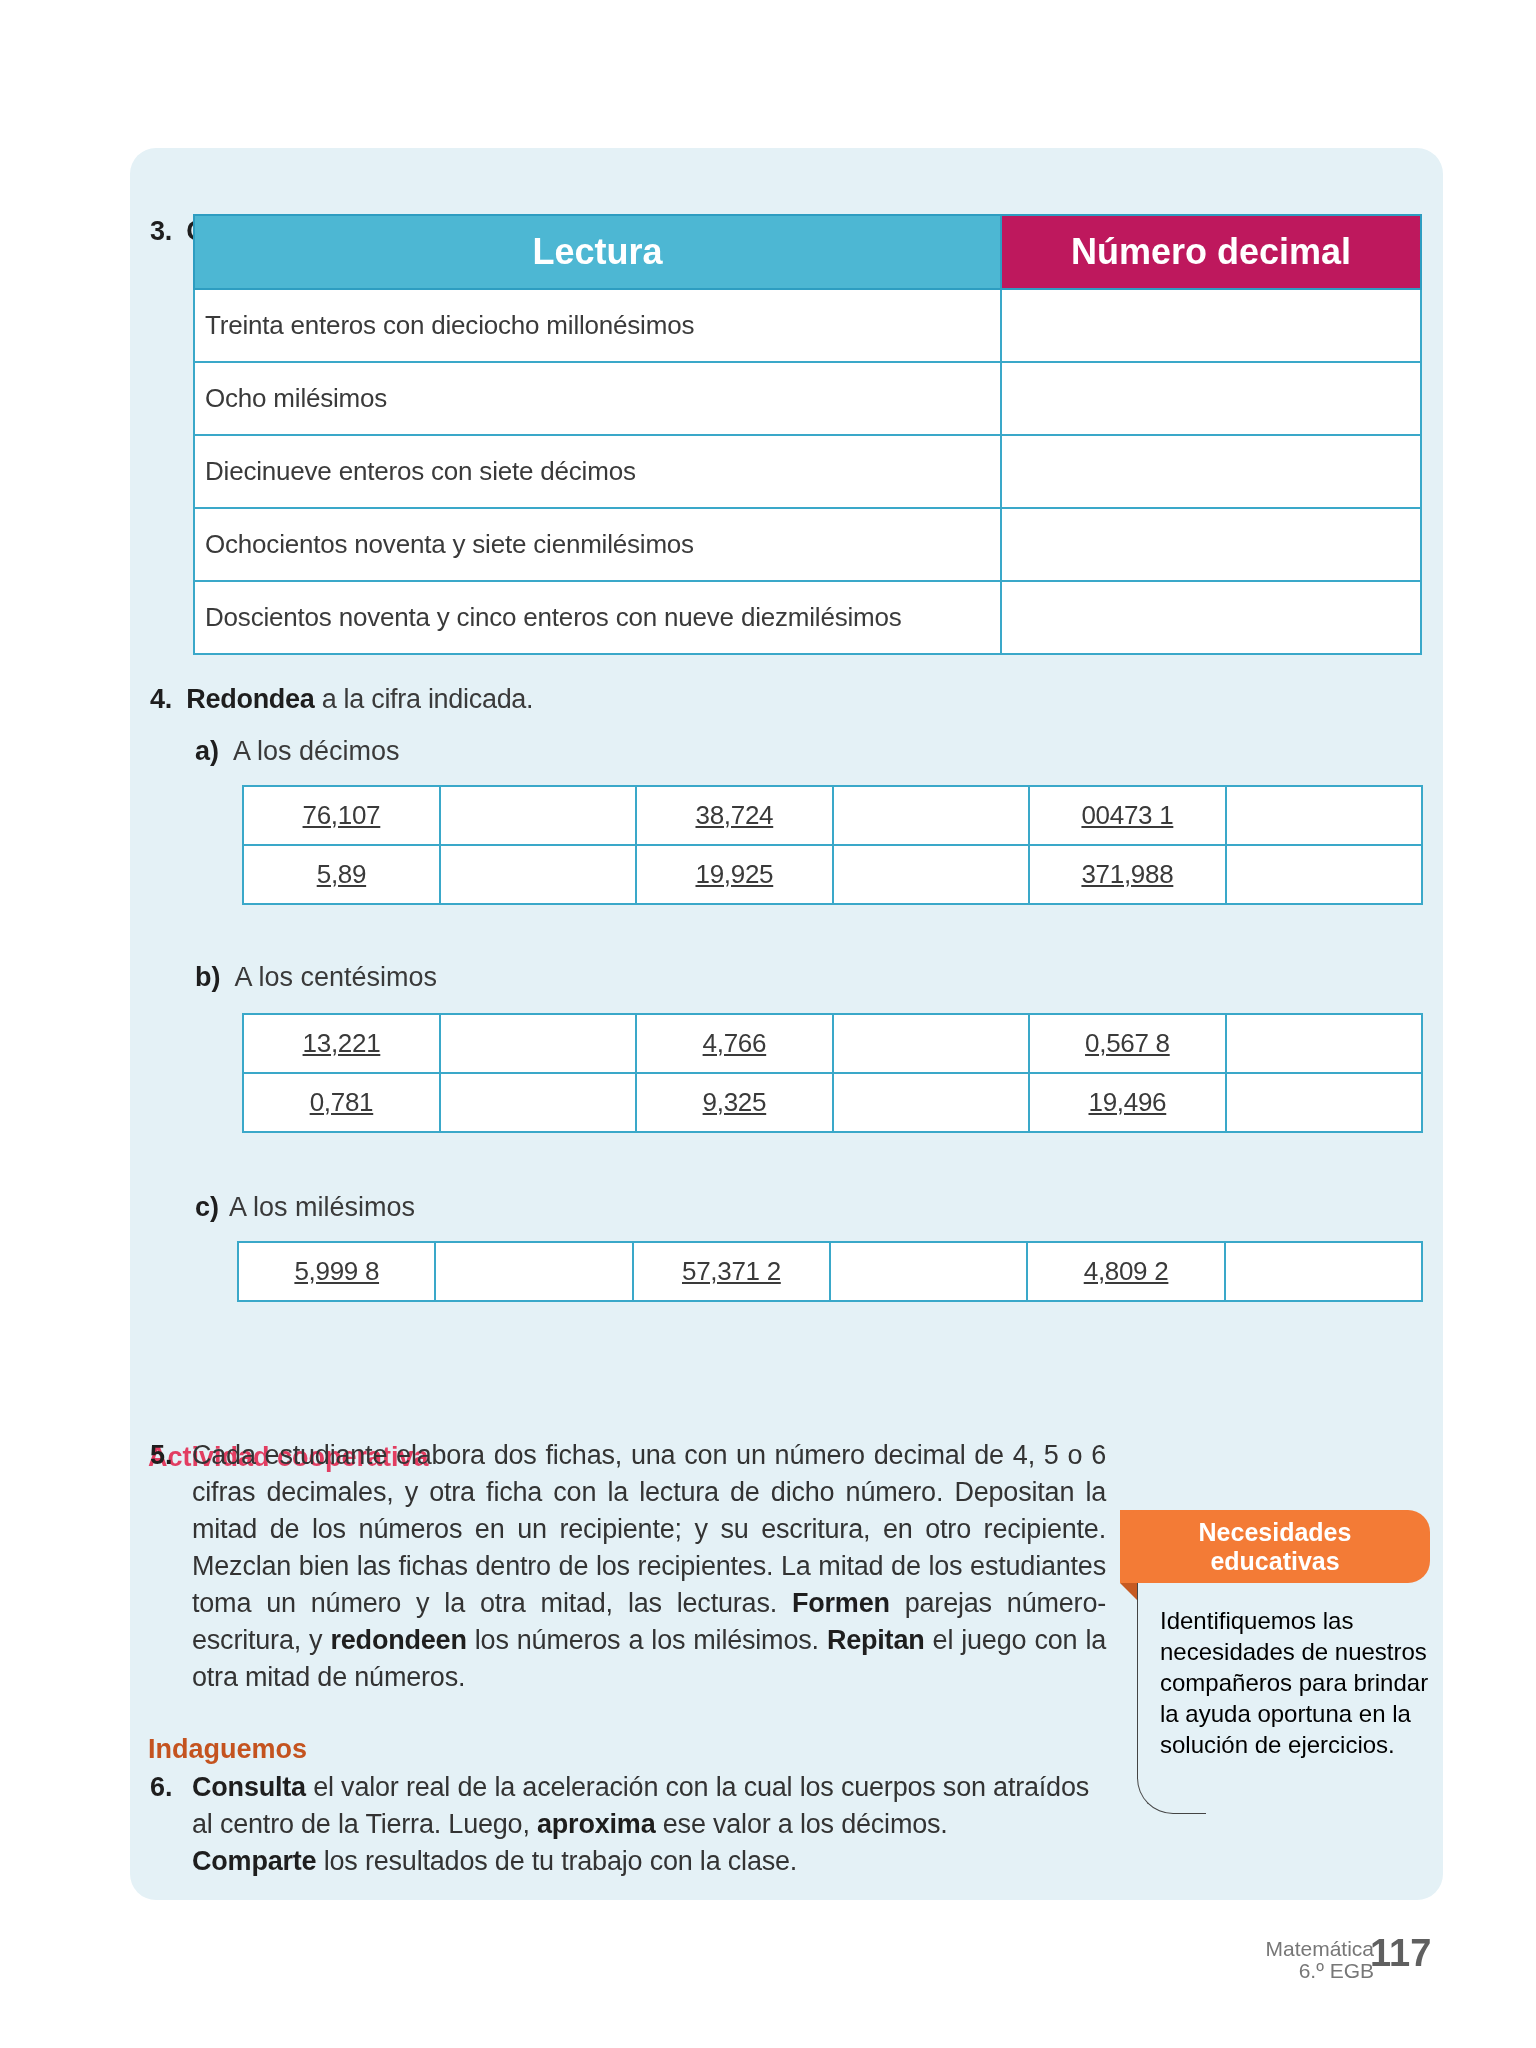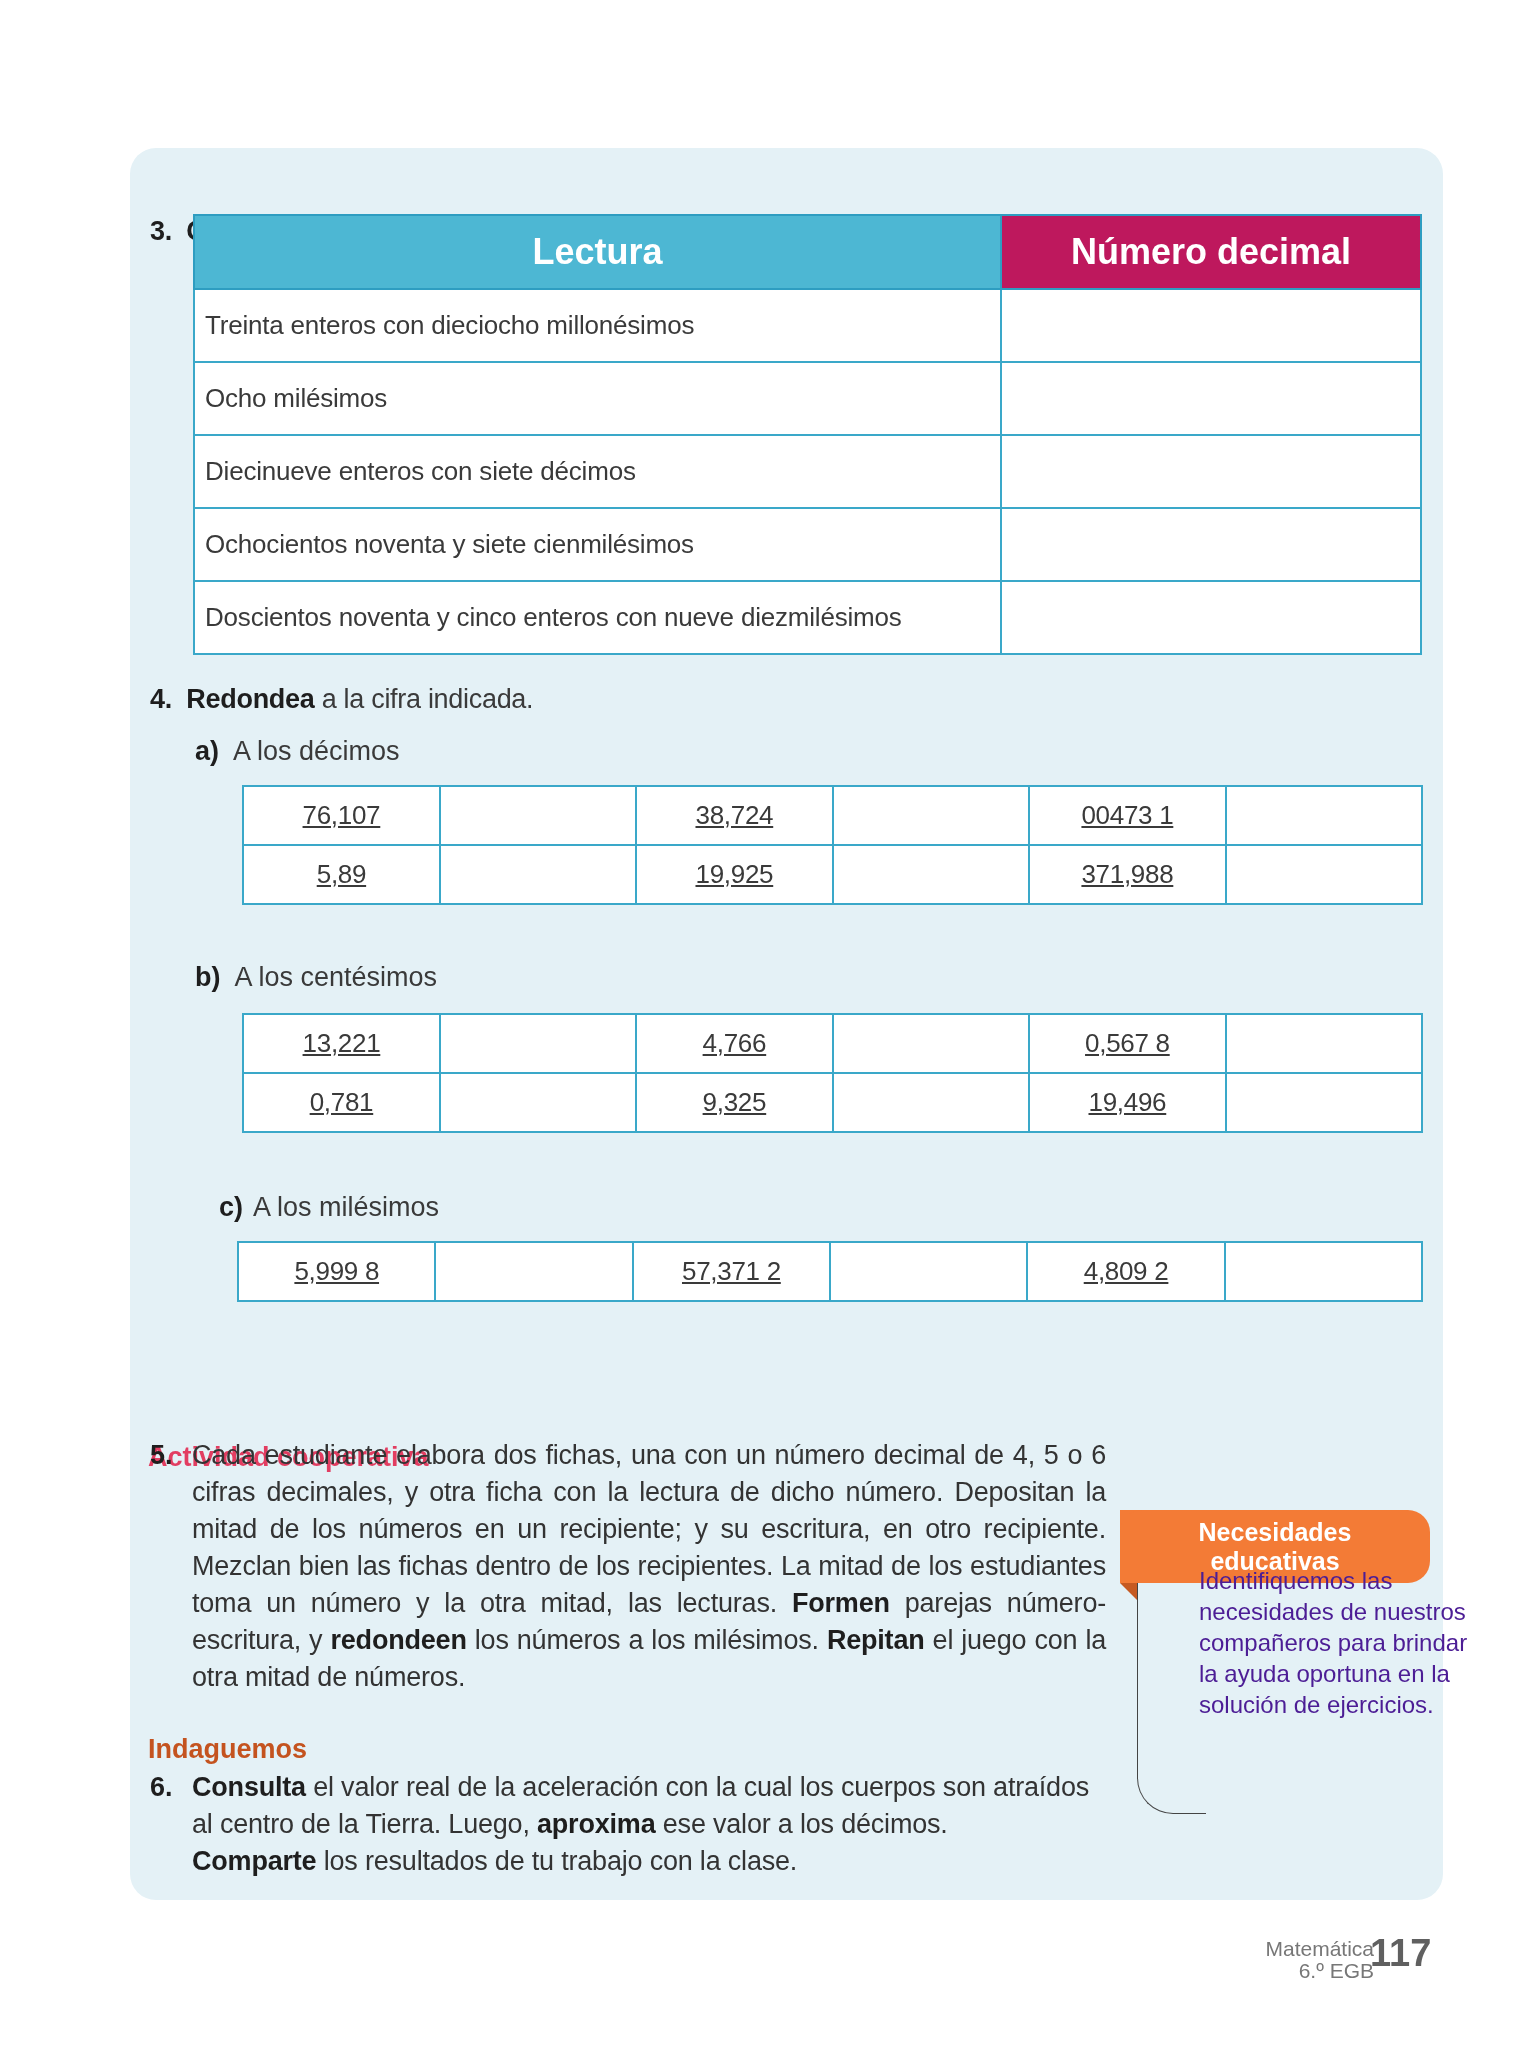--- a/index.html
+++ b/index.html
@@ -39,21 +39,21 @@
 
   .nec-box { position:absolute; left:1120px; top:1510px; width:310px; height:73px; background:#f37b36;
              border-radius:0 22px 22px 0; color:#fff; font-weight:bold; font-size:25px; line-height:29px;
              text-align:center; display:flex; flex-direction:column; justify-content:center; }
   .nec-box::before { content:""; position:absolute; left:-0px; top:0; width:30px; height:73px;
                      background:#f37b36; border-radius:22px 0 0 0; }
   .nec-fold { position:absolute; left:1120px; top:1583px; width:0; height:0;
               border-top:18px solid #c65a22; border-left:18px solid transparent; }
   .nec-line { position:absolute; left:1137px; top:1583px; width:68px; height:230px;
               border-left:1.5px solid #444; border-bottom:1.5px solid #444; border-bottom-left-radius:36px; }
-  .nec-text { position:absolute; left:1160px; top:1565px; width:290px; font-size:24px; line-height:31px; color:#4c1d95;margin-left:39px; }
+  .nec-text { position:absolute; left:1160px; top:1605px; width:290px; font-size:24px; line-height:31px; color:#000000; }
 
   .footer-subj { position:absolute; right:162px; top:1938px; text-align:right; font-size:21px; line-height:22px; color:#777; }
   .footer-page { position:absolute; left:1370px; top:1932px; font-size:38px; font-weight:bold; color:#606060; }
 </style>
 </head>
 <body>
 
 <div class="panel"></div>
 
 <div class="abs q-line" style="left:150px; top:168px;margin-top:48px;">
@@ -136,21 +136,21 @@
     <td>0,781</td>
     <td></td>
     <td>9,325</td>
     <td></td>
     <td>19,496</td>
     <td></td>
   </tr>
 </tbody>
   </table>
 
-<div class="abs sub-label" style="left:195px; top:1192px;margin-left:24px;">
+<div class="abs sub-label" style="left:195px; top:1192px;">
   <span class="b" style="margin-right:10px;">c)</span><span>A los milésimos</span>
 </div>
 <table class="rt" style="left:237px; top:1241px; width:1186px;">
   <tbody>
       <tr>
     <td>5,999 8</td>
     <td></td>
     <td>57,371 2</td>
     <td></td>
     <td>4,809 2</td>

